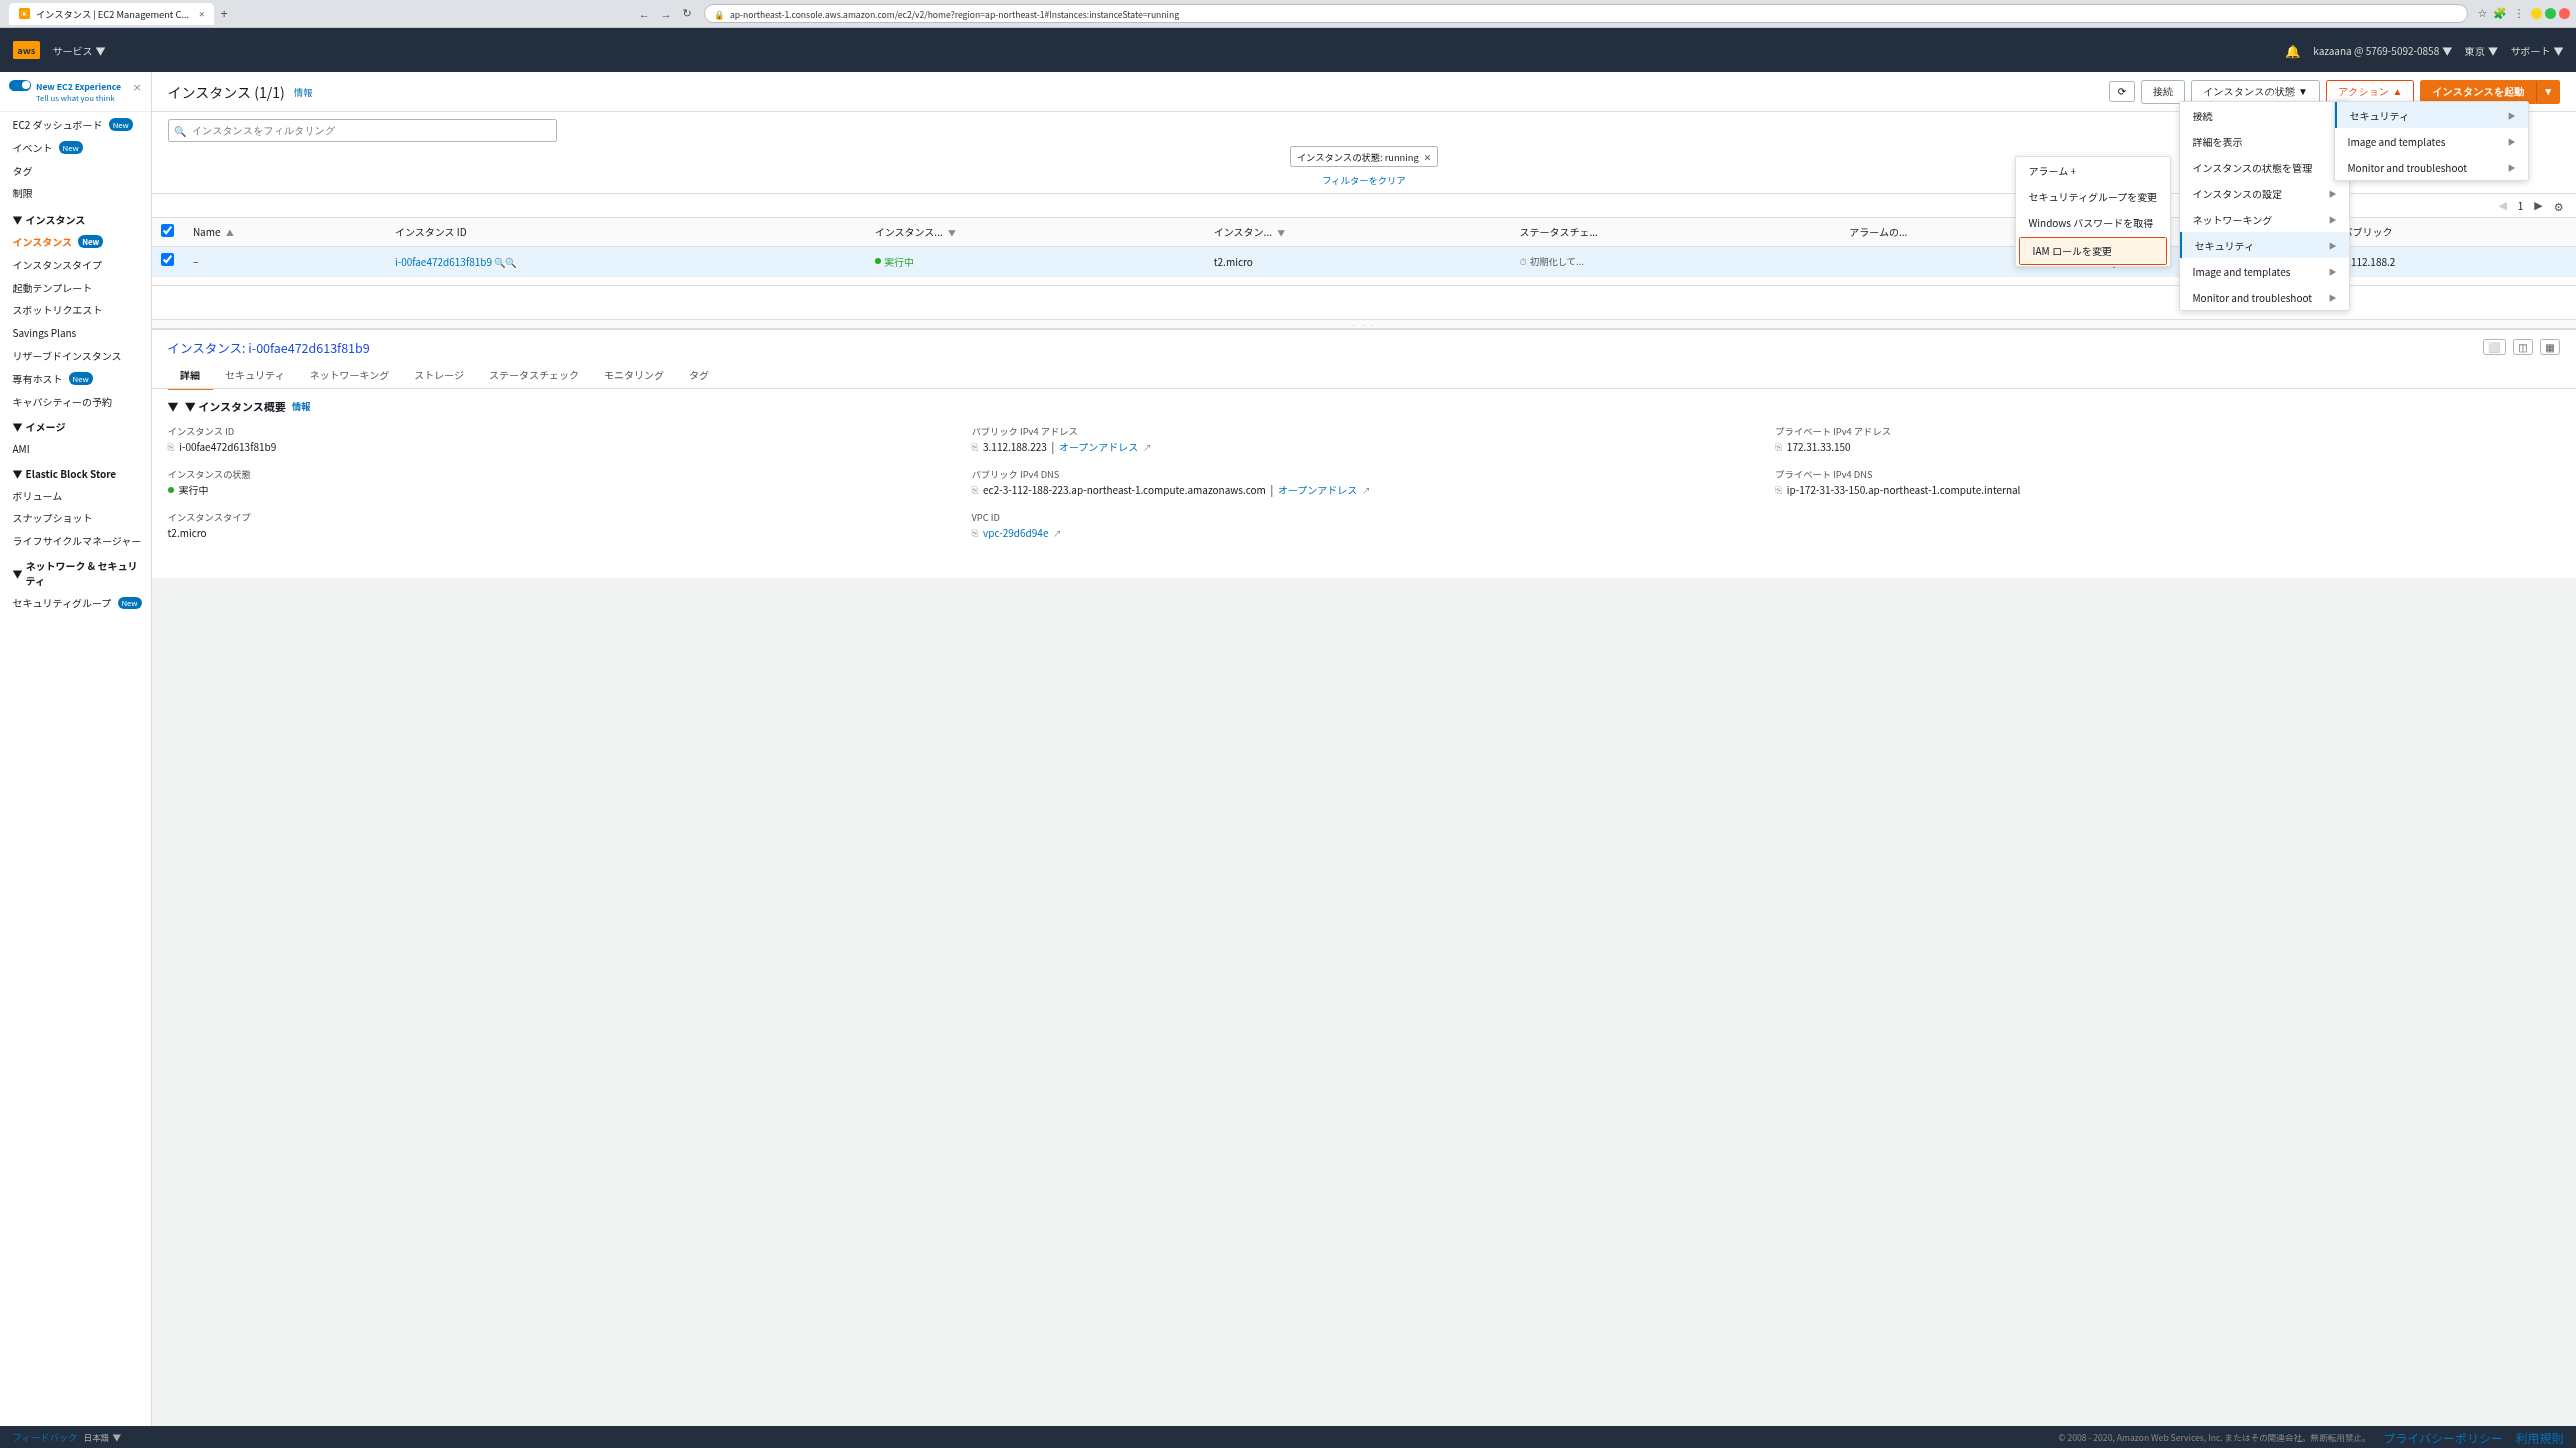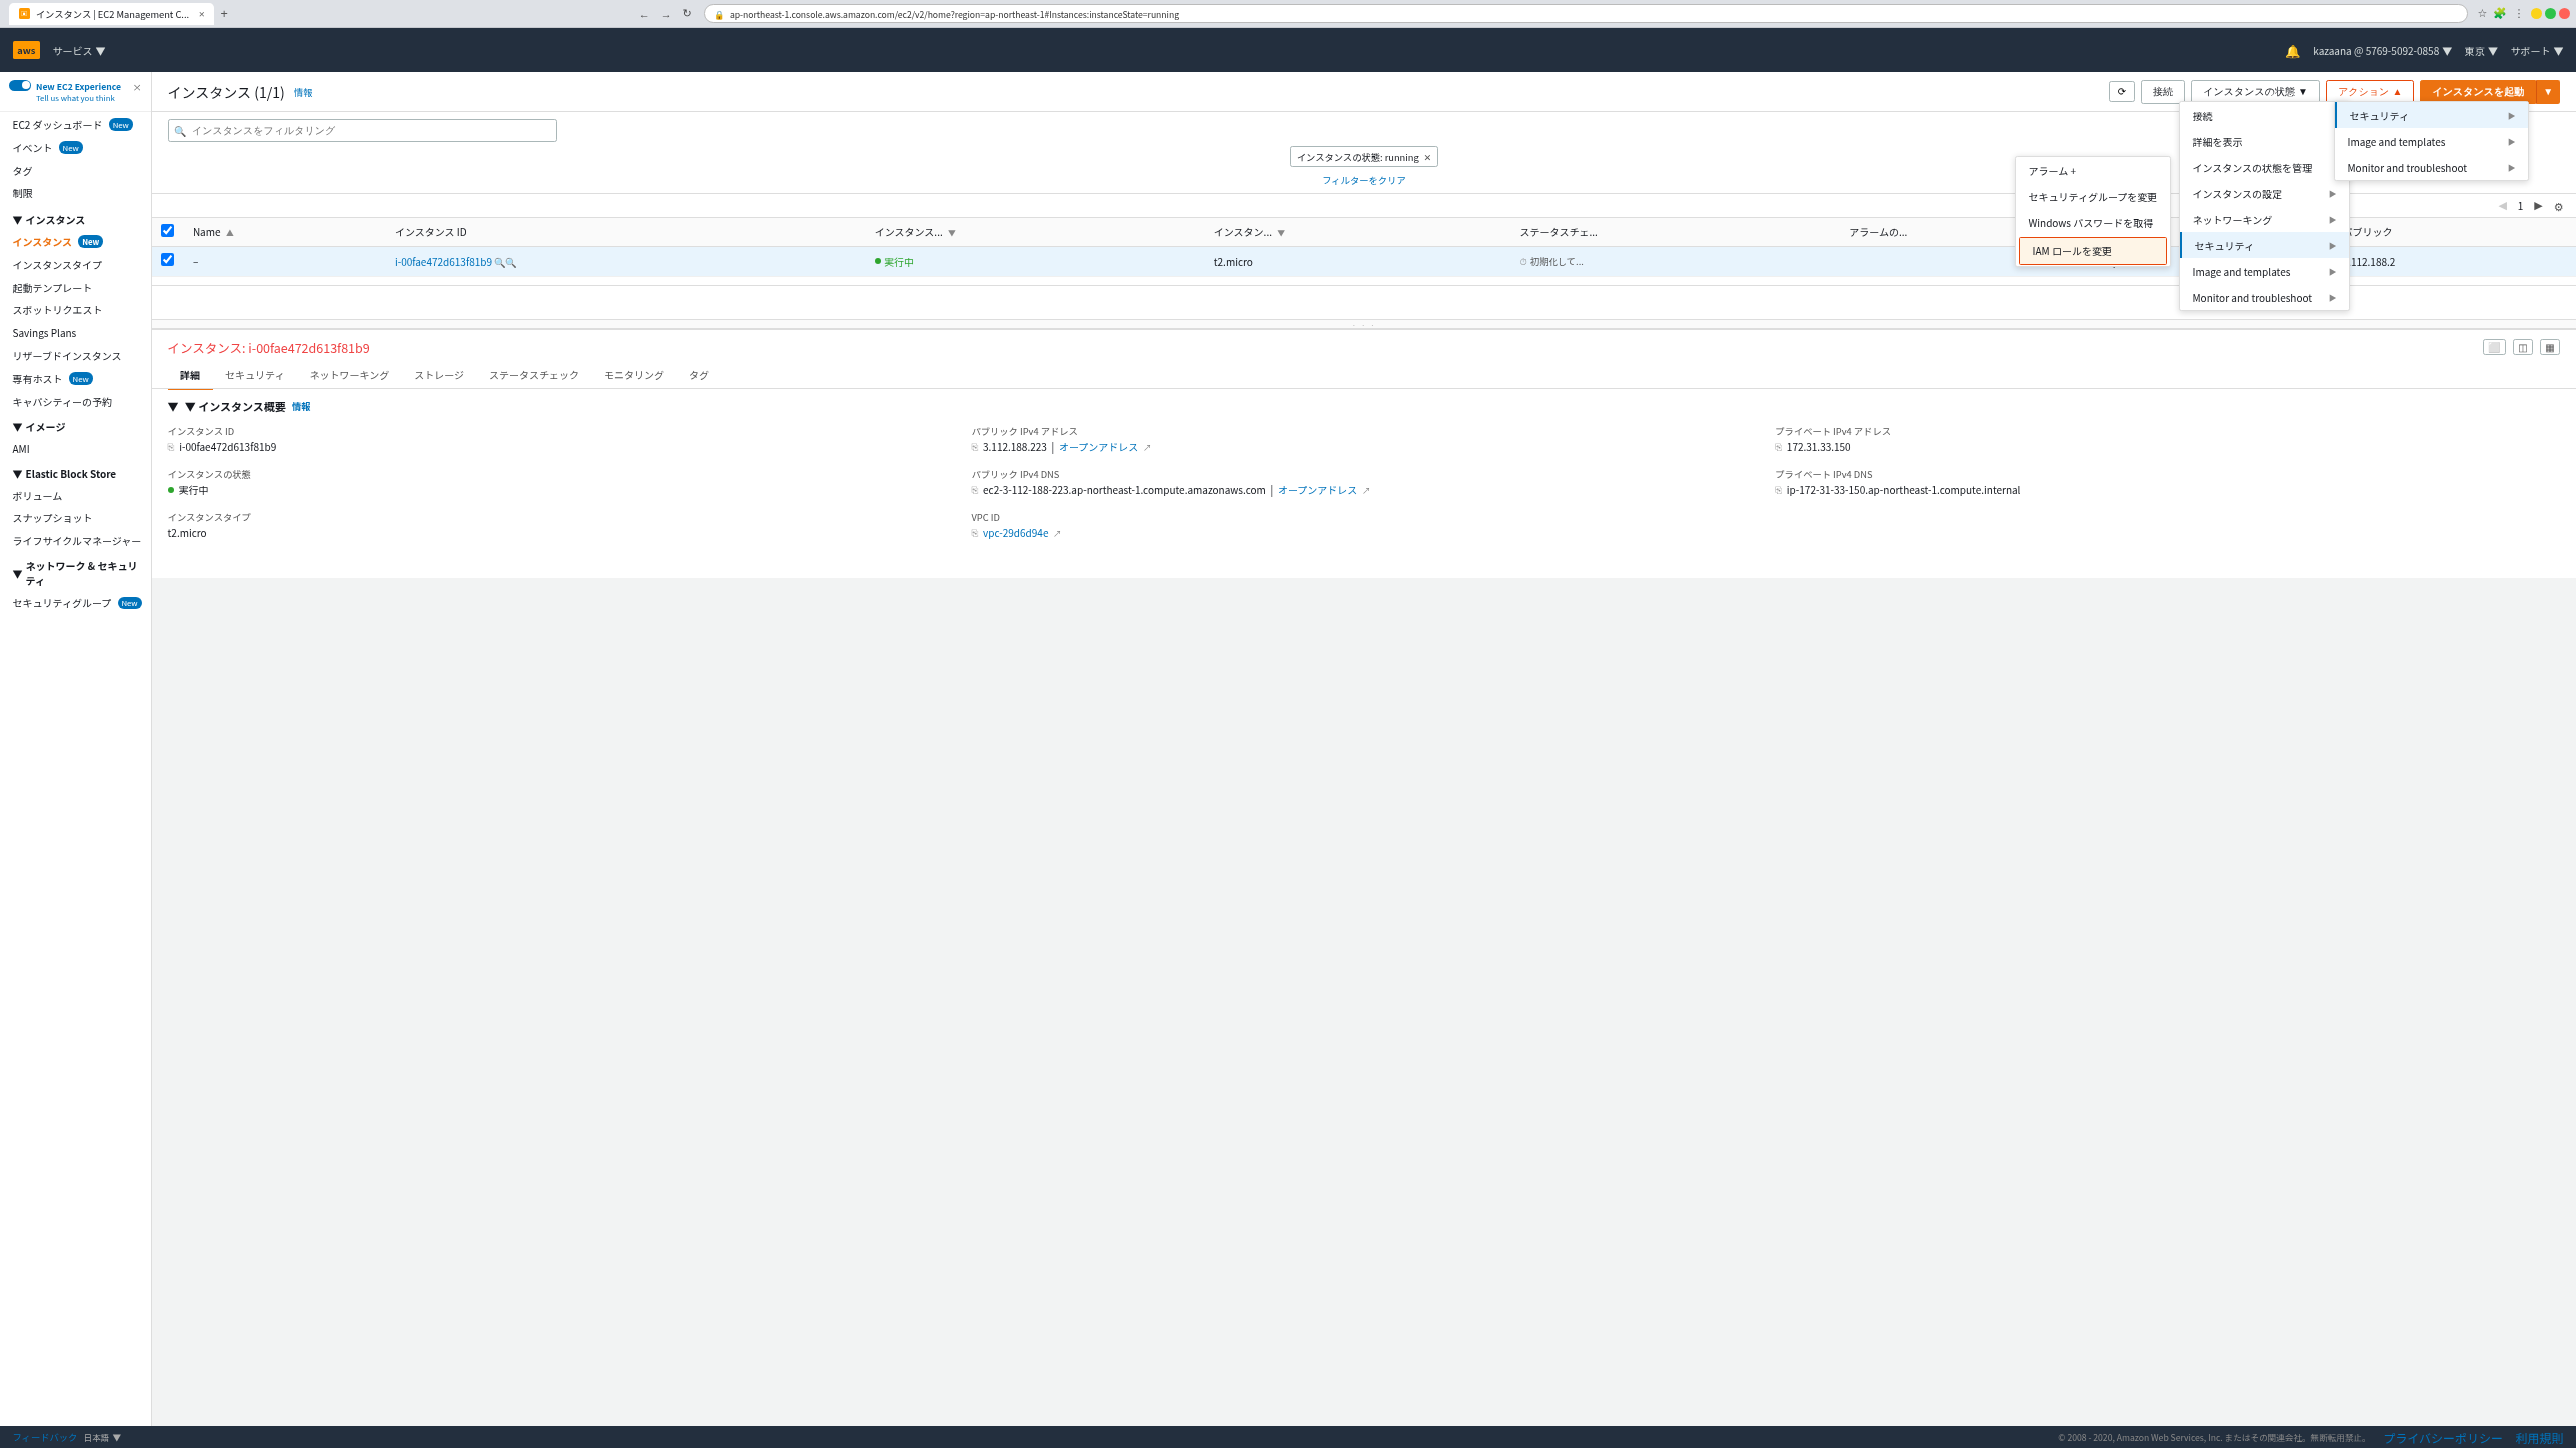--- a/index.html
+++ b/index.html
@@ -274,21 +274,21 @@
       align-items: center;
       cursor: row-resize;
     }
     .resize-dots { color: #aaa; font-size: 7.8px; letter-spacing: 1.6px; }
     .bottom-panel-header {
       padding: 7.8px 15.6px 4.7px;
       display: flex;
       align-items: center;
       justify-content: space-between;
     }
-    .bottom-panel-title { font-size: 12.5px; color: #ef4444; }
+    .bottom-panel-title { font-size: 12.5px; color: #1d4ed8; }
     .bottom-panel-icons { display: flex; gap: 6.2px; }
     .panel-icon-btn { background: none; border: 0.8px solid #aab7b8; border-radius: 2.3px; padding: 1.6px 4.7px; cursor: pointer; font-size: 10px; color: #555; }
     .tabs-row {
       display: flex;
       border-bottom: 1.6px solid #ddd;
       padding: 0 15.6px;
       gap: 0;
     }
     .tab-item {
       padding: 6.2px 12.5px;

